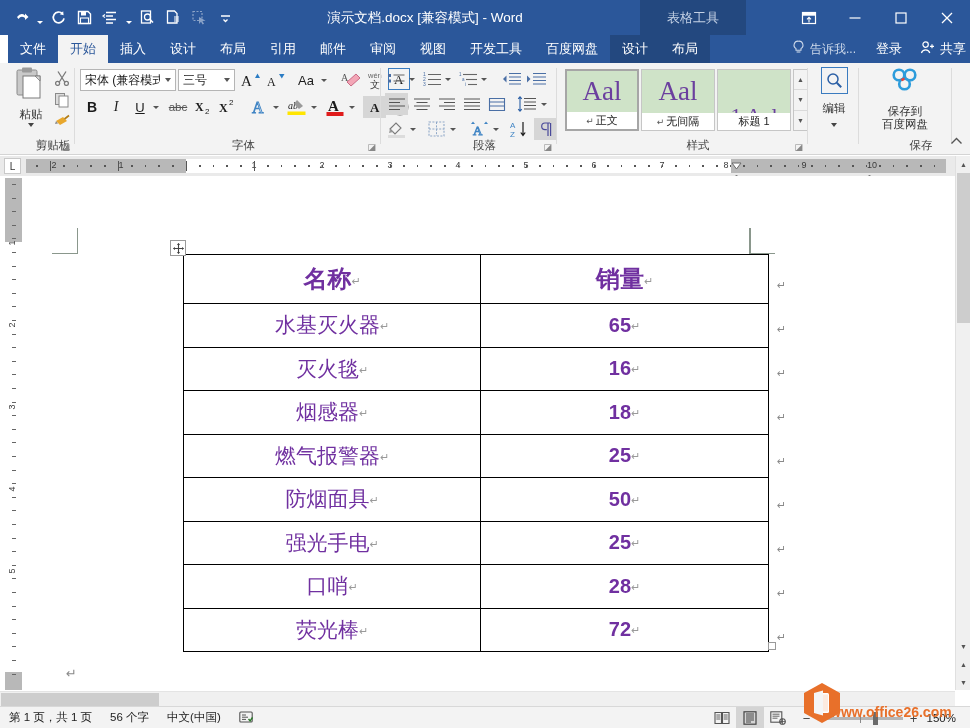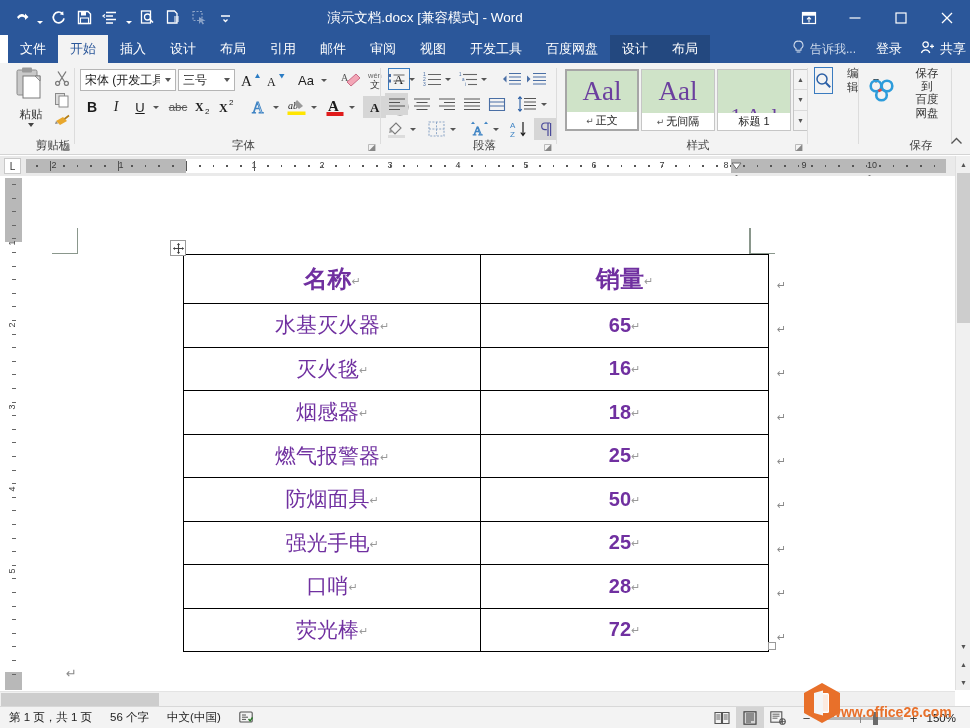--- a/index.html
+++ b/index.html
@@ -159,22 +159,22 @@
     font-size: 11px; color: #222; background: #ffffff; white-space: nowrap;
   }
   .gallery-scroll {
     position: absolute; top: 6px; width: 15px; height: 62px;
     display: flex; flex-direction: column; border: 1px solid #c6c6c6; background: #f3f3f3;
   }
   .gs-btn { flex: 1; display: flex; align-items: center; justify-content: center; font-size: 7px; color: #555; border-bottom: 1px solid #dadada; }
 
   
   .bigbtn {
-    position: absolute; display: flex; flex-direction: row;
-    align-items: center; justify-content: flex-start; gap: 14px;
+    position: absolute; display: flex; flex-direction: column;
+    align-items: center; justify-content: flex-start; gap: 8px;
   }
   .bigbtn-label { font-size: 11.5px; color: #333; text-align: center; line-height: 1.15; }
 
   .ribbon-collapse {
     position: absolute; right: 7px; bottom: 5px; font-size: 11px; color: #555;
   }
 
   
   .ruler-h {
     position: absolute; left: 0; top: 156px; width: 970px; height: 20px;
@@ -377,20 +377,23 @@
         <svg width="15" height="15" viewBox="0 0 15 15">
             <path d="M3 6h9M5.5 9.5 L7.5 11.5 L9.5 9.5" stroke="#fff" stroke-width="1.3" fill="none"></path>
           </svg>
       </div>
     </div>
 
     <div class="title-text">
       <span>演示文档.docx [兼容模式] - Word</span>
     </div>
 
+    <div class="ctx-tab-tool">
+      <span>表格工具</span>
+    </div>
 
     <div class="win-btns">
       <div class="win-btn">
         <svg width="16" height="16" viewBox="0 0 16 16">
             <rect x="1.5" y="2.5" width="13" height="11" fill="none" stroke="#fff" stroke-width="1.2"></rect>
             <rect x="1.5" y="2.5" width="13" height="3.2" fill="#fff"></rect>
             <path d="M8 12.5 L8 7.5 M6 9.3 L8 7.2 L10 9.3" stroke="#fff" stroke-width="1.1" fill="none"></path>
           </svg>
       </div>
       <div class="win-btn">
@@ -487,21 +490,21 @@
             <path d="M2 8 L1 11 L4 10.5Z" fill="#8a8a8a"></path>
           </svg>
       </div>
       <div class="rgroup-label">剪贴板</div>
       <div class="dlg-launch" style="right:4px;">◪</div>
     </div>
     <div class="rgroup-sep" style="left:74px;"></div>
 
     <div class="rgroup" style="left:75px; width:305px;">
       <div class="combo" style="left:5px; top:6px; width:96px;">
-        <span class="cval">宋体 (开发工具</span>
+        <span class="cval">宋体 (兼容模式</span>
         <span class="cdrop"></span>
       </div>
       <div class="combo" style="left:103px; top:6px; width:57px;">
         <span class="cval">三号</span>
         <span class="cdrop"></span>
       </div>
       <div class="ibtn" style="left:163px; top:6px; width:24px; height:22px;">
         <svg width="22" height="18" viewBox="0 0 22 18">
             <text x="2" y="15" font-size="15" font-family="Liberation Serif, serif" fill="#1b1b1b">A</text>
             <path d="M16 7 L18.5 2.5 L21 7 Z" fill="#2b7cc4"></path>

